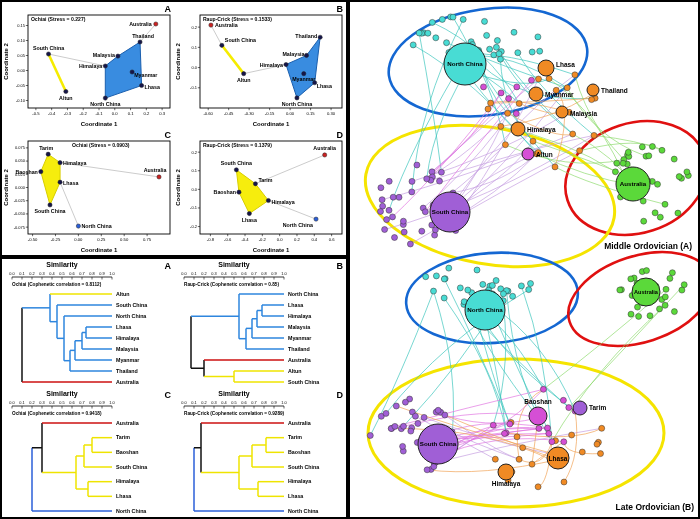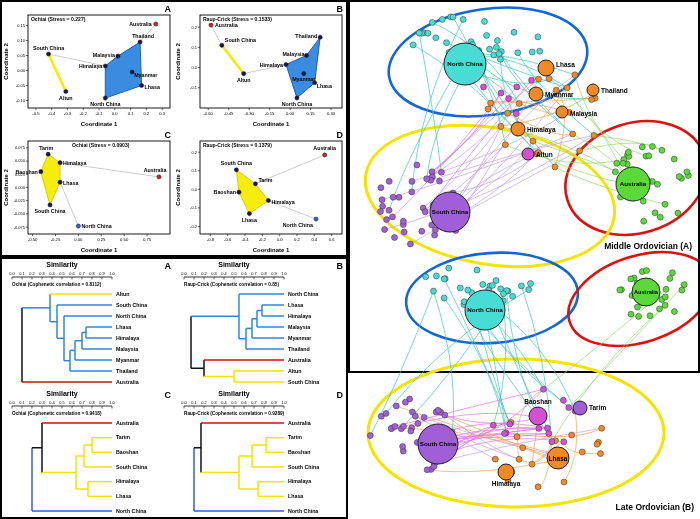--- a/index.html
+++ b/index.html
@@ -3,21 +3,21 @@
 <meta charset="utf-8">
 <style>
   *{margin:0;padding:0;box-sizing:border-box}
   html,body{background:#ffffff}
   body{width:700px;height:519px;font-family:"Liberation Sans",sans-serif}
   .figure{display:flex;width:700px;height:519px;background:#fff}
   .left-col{display:flex;flex-direction:column;width:348px}
   .box{border:2px solid #000;background:#fff}
   .nmds-box{width:348px;height:257px;display:grid;grid-template-columns:172px 172px;align-content:start}
   .dendro-box{width:348px;height:262px;display:grid;grid-template-columns:172px 172px;align-content:start}
-  .right-col{width:352px;height:373px}
+  .right-col{width:352px;height:519px}
   svg{display:block}
   svg text{font-family:"Liberation Sans",sans-serif;fill:#000}
 </style>
 </head>
 <body>
 
 <div class="figure">
   <div class="left-col">
     <div class="box nmds-box">
       <svg id="nmds-0" width="172" height="126" viewBox="0 0 172 126">

